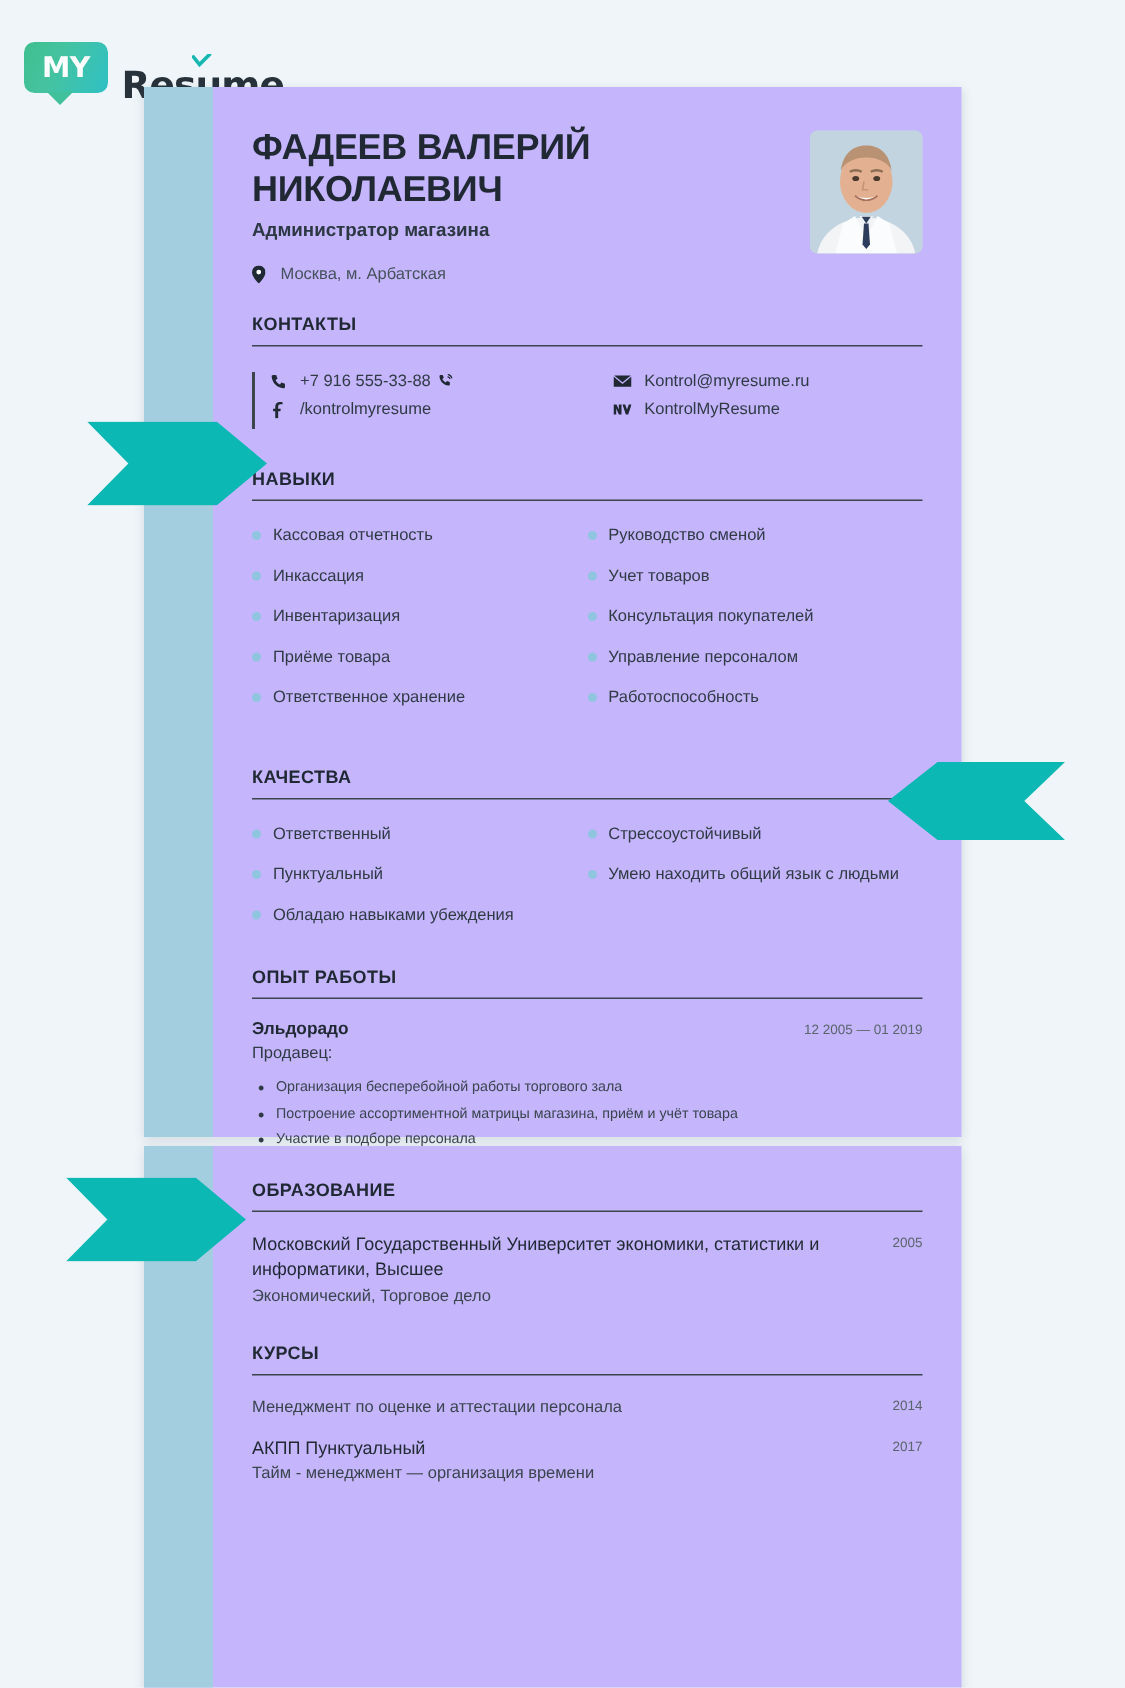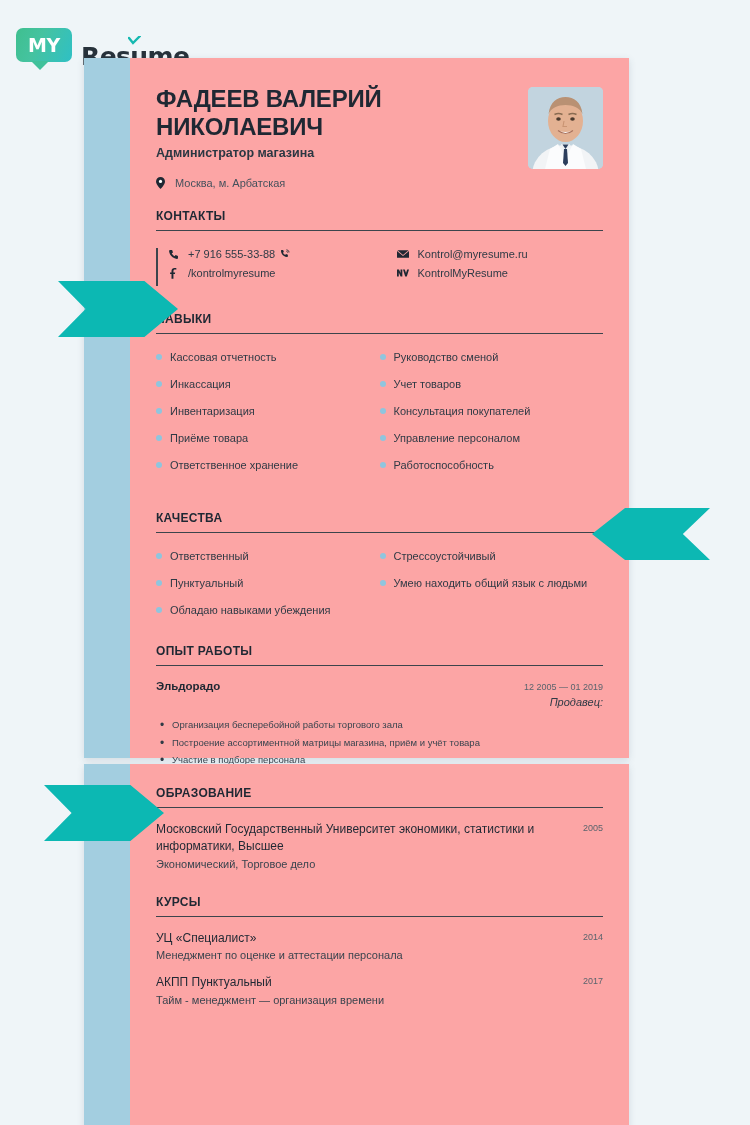--- a/index.html
+++ b/index.html
@@ -62,23 +62,23 @@
     position: absolute;
     left: 47px;
     top: -6px;
     width: 13px;
     height: 9px;
   }
 
   
   .page {
     position: absolute;
-    left: 84px;
+    left: 96px;
     width: 545px;
-    background: #fca5a5;
+    background: #c4b5fd;
     box-shadow: 0 2px 7px rgba(60,90,110,0.16);
   }
   #page-1 { top: 58px;  height: 700px; }
   #page-2 { top: 764px; height: 419px; }
 
   .blue-strip {
     position: absolute;
     left: 0; top: 0;
     width: 46px;
     height: 100%;
@@ -198,21 +198,21 @@
 
   
   .job-head {
     display: flex;
     justify-content: space-between;
     align-items: baseline;
     margin-top: 14px;
   }
   .job-company { font-size: 11.5px; font-weight: bold; color: #1f2833; }
   .job-dates { font-size: 9px; color: #5a646d; }
-  .job-role { font-size: 11px; font-style: italic; color: #2f3a45; margin-top: 4px; text-align: right; }
+  .job-role { font-size: 11px; color: #2f3a45; margin-top: 4px; }
   .job-list { margin-top: 10px; padding-left: 16px; }
   .job-list li {
     font-size: 9.5px;
     color: #3a444e;
     line-height: 1.45;
     margin-bottom: 4px;
     list-style: none;
     position: relative;
   }
   .job-list li:before {
@@ -444,21 +444,20 @@
           <div class="entry-sub">Экономический, Торговое дело</div>
         </div>
         <div class="entry-year">2005</div>
       </div>
     </div>
 
     <div class="sec-courses">
       <div class="section-title">КУРСЫ</div>
       <div class="entry">
         <div class="entry-main">
-          <div class="entry-title">УЦ «Специалист»</div>
           <div class="entry-sub">Менеджмент по оценке и аттестации персонала</div>
         </div>
         <div class="entry-year">2014</div>
       </div>
       <div class="entry">
         <div class="entry-main">
           <div class="entry-title">АКПП Пунктуальный</div>
           <div class="entry-sub">Тайм - менеджмент — организация времени</div>
         </div>
         <div class="entry-year">2017</div>

